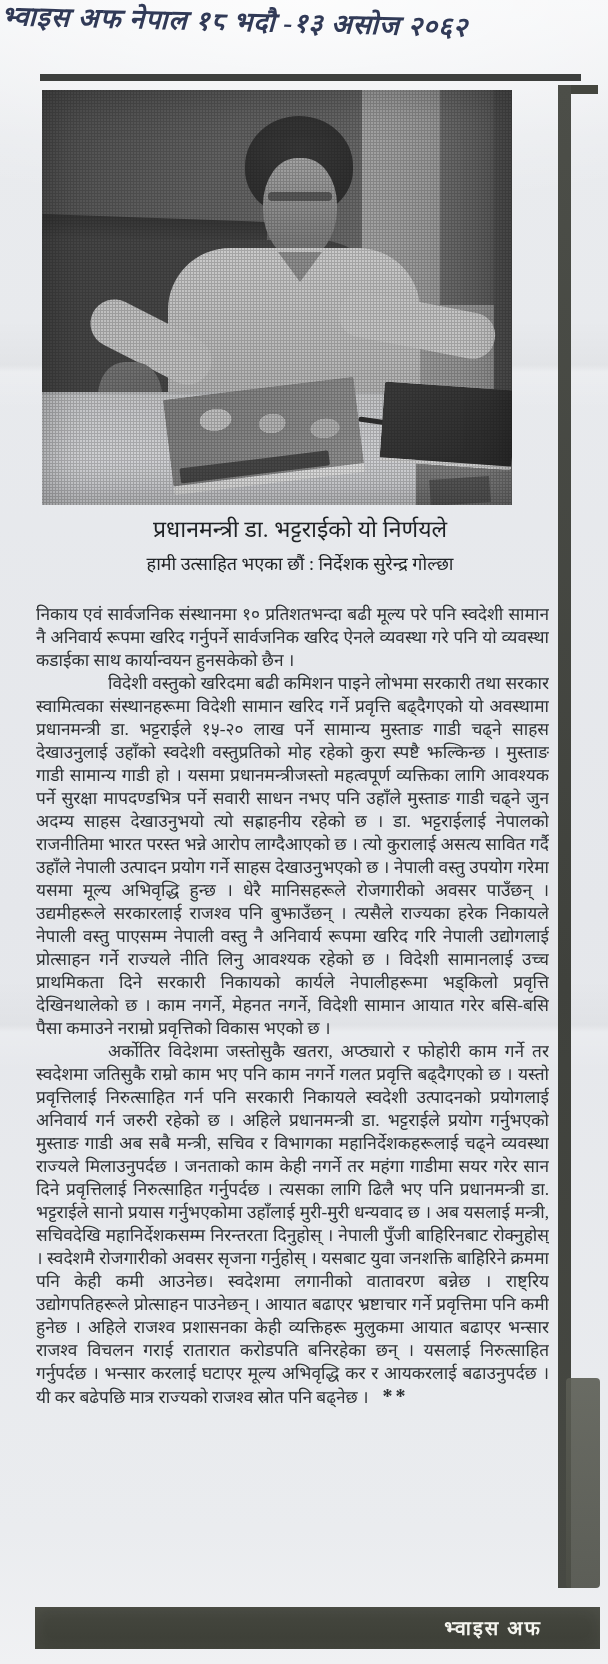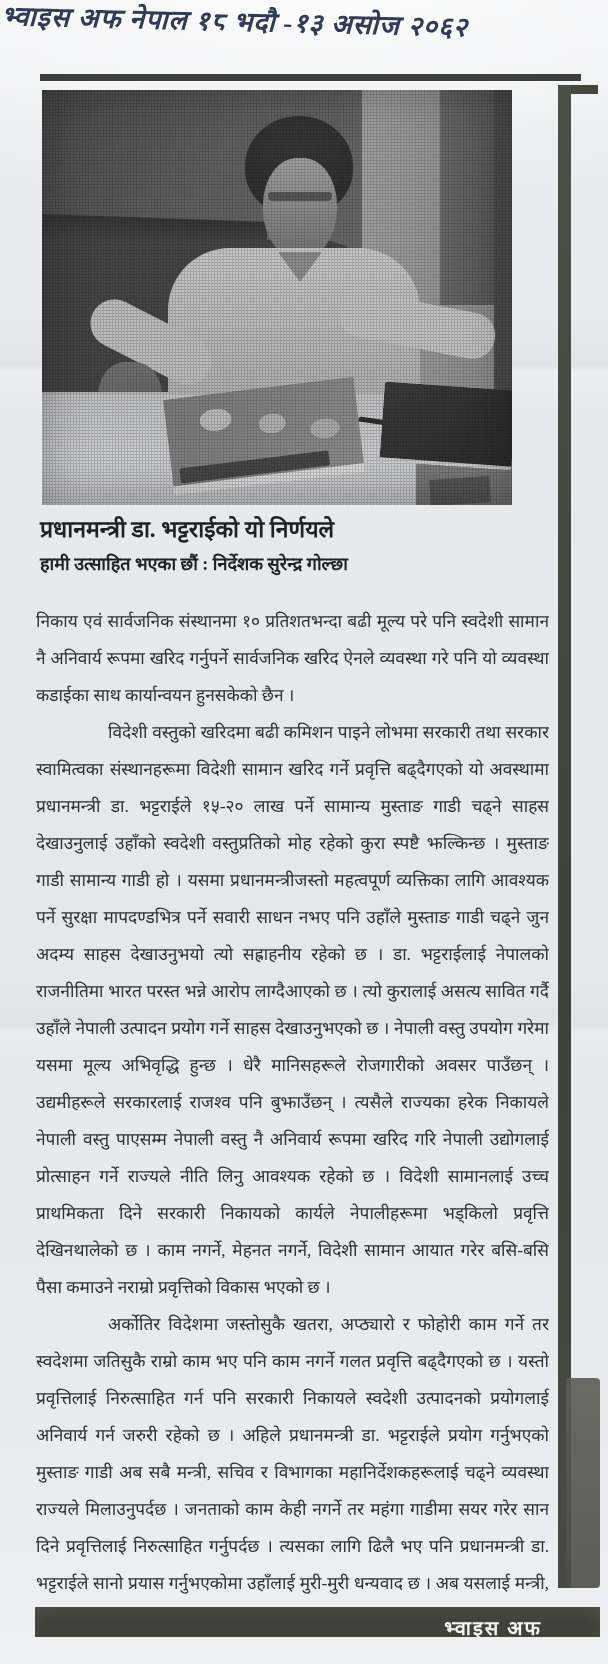--- a/index.html
+++ b/index.html
@@ -88,34 +88,34 @@
   .ph-book  { left:340px; top:296px; width:132px; height:80px; transform:rotate(4deg);
               background:linear-gradient(135deg,#3b3b3b,#2b2b2b);
               border-bottom:4px solid #cfcfcf; border-radius:3px; }
   .ph-card  { left:388px; top:388px; width:60px; height:26px; background:#565656;
               transform:rotate(-4deg); }
   .ph-halftone { inset:0;
               background-image:radial-gradient(rgba(20,20,20,.20) 1px, rgba(0,0,0,0) 1.3px);
               background-size:3px 3px; }
   .ph-vignette { inset:0; box-shadow:inset 0 0 46px rgba(0,0,0,.28); }
   
-  .headline { position:absolute; left:40px; width:520px; 
-              font-weight:bold; color:#1f2225; }
+  .headline { position:absolute; left:40px; width:520px; text-align:center;
+              font-weight:normal; color:#1f2225; }
   .headline.l1 { top:512px; font-size:23px; }
   .headline.l2 { top:551px; font-size:18px; }
   
   .article-body { position:absolute; left:36px; top:603px; width:513px; height:1000px;
-              overflow:hidden; font-size:17.3px; line-height:37px;
+              overflow:hidden; font-size:17.3px; line-height:23px;
               text-align:justify; color:#2d3134; }
   .article-body p { margin:0; }
   .article-body p.indent { text-indent:72px; }
   .endmark { font-weight:bold; font-size:20px; letter-spacing:3px; color:#2d3134;
               padding-left:14px; }
   
-  .footer-bar { position:absolute; left:35px; top:1607px; width:565px; height:30px;
+  .footer-bar { position:absolute; left:35px; top:1607px; width:565px; height:42px;
               background:linear-gradient(180deg,#45473f,#3c3e36);
               box-shadow:inset 0 0 18px rgba(255,255,255,.06);padding-left:33px; }
   .footer-text { position:absolute; right:58px; top:7px; color:#f4f4ee;
               font-size:20px; font-weight:bold; letter-spacing:2px; }
 </style>
 </head>
 <body>
 
 <div class="paper"></div>
 <div class="crease" style="top:320px"></div>

